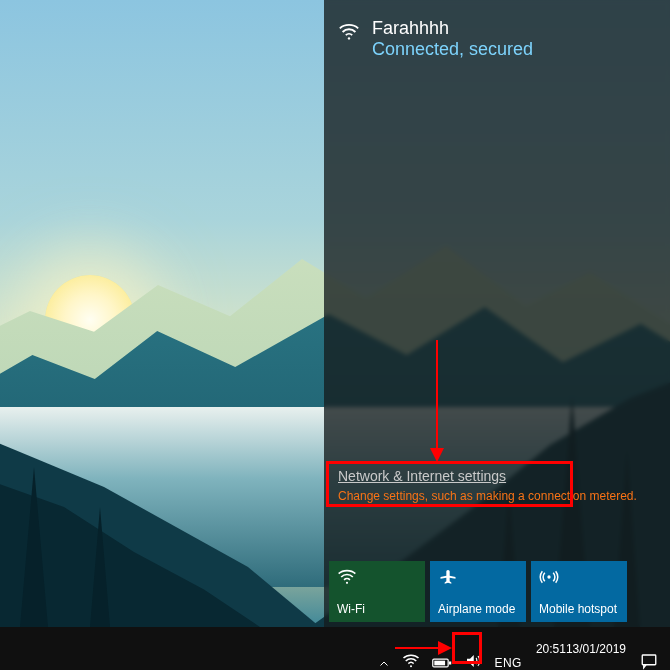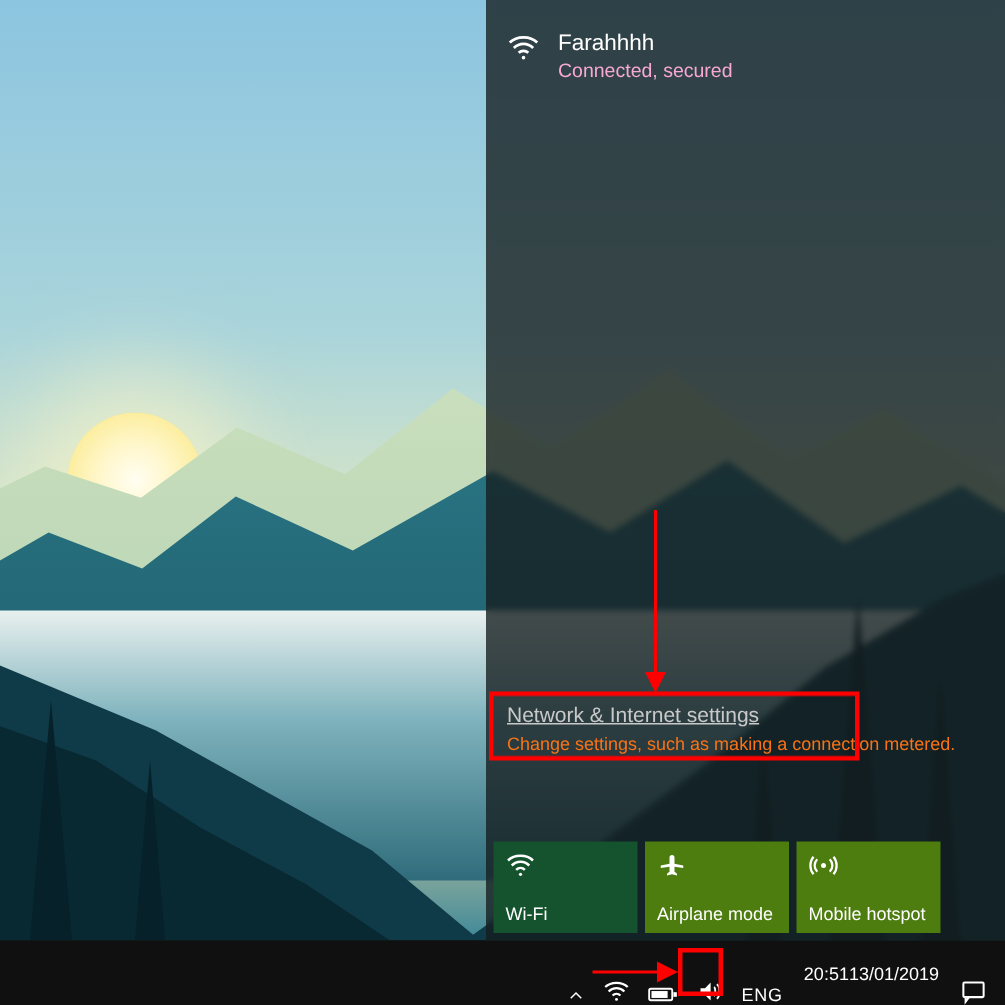--- a/index.html
+++ b/index.html
@@ -38,29 +38,29 @@
   .t2{left:90px;width:20px;height:120px;clip-path:polygon(50% 0,100% 100%,0 100%);}
   .t3{right:80px;width:36px;height:230px;clip-path:polygon(50% 0,100% 100%,0 100%);}
   .t4{right:30px;width:26px;height:180px;clip-path:polygon(50% 0,100% 100%,0 100%);}
   .t5{right:150px;width:22px;height:140px;clip-path:polygon(50% 0,100% 100%,0 100%);}
 
   
   .flyout{position:absolute;right:0;top:0;width:346px;height:627px;
     background:rgba(20,28,30,.78);backdrop-filter:blur(2px);color:#fff;}
   .net-current{display:flex;padding:19px 14px 12px 14px;align-items:flex-start;}
   .wifi-glyph{width:22px;flex:0 0 22px;margin-right:12px;margin-top:2px;}
-  .net-name{font-size:15px;line-height:19px;color:#fff;}
-  .net-status{font-size:13px;color:#f9a8d4;margin-top:1px;}
+  .net-name{font-size:18px;line-height:19px;color:#fff;}
+  .net-status{font-size:18px;color:#7dd3fc;margin-top:1px;}
 
   .settings-block{position:absolute;left:14px;right:14px;top:466px;}
   .settings-link{font-size:14px;color:#c9c9c9;text-decoration:underline;display:inline-block;padding:2px 0;}
   .settings-desc{font-size:12px;color:#f97316;margin-top:3px;line-height:15px;}
 
   .tiles{position:absolute;left:5px;bottom:5px;display:flex;gap:5px;}
-  .tile{width:96px;height:61px;background:#4d7c0f;color:#fff;padding:6px 8px;box-sizing:border-box;
+  .tile{width:96px;height:61px;background:#0369a1;color:#fff;padding:6px 8px;box-sizing:border-box;
     display:flex;flex-direction:column;justify-content:space-between;font-size:12px;position:relative;}
   .tile.active{background:#14532d;}
   .tile .ico{height:20px;display:flex;align-items:center;}
   .tile .lbl{line-height:14px;}
 
   
   .redbox{position:absolute;border:3px solid #ff0000;box-sizing:border-box;pointer-events:none;}
   .rb-settings{left:326px;top:461px;width:247px;height:46px;}
   .rb-tray{left:452px;top:632px;width:30px;height:32px;}
   .arrow-v{position:absolute;left:436px;top:340px;width:2px;height:110px;background:#ff0000;pointer-events:none;}

